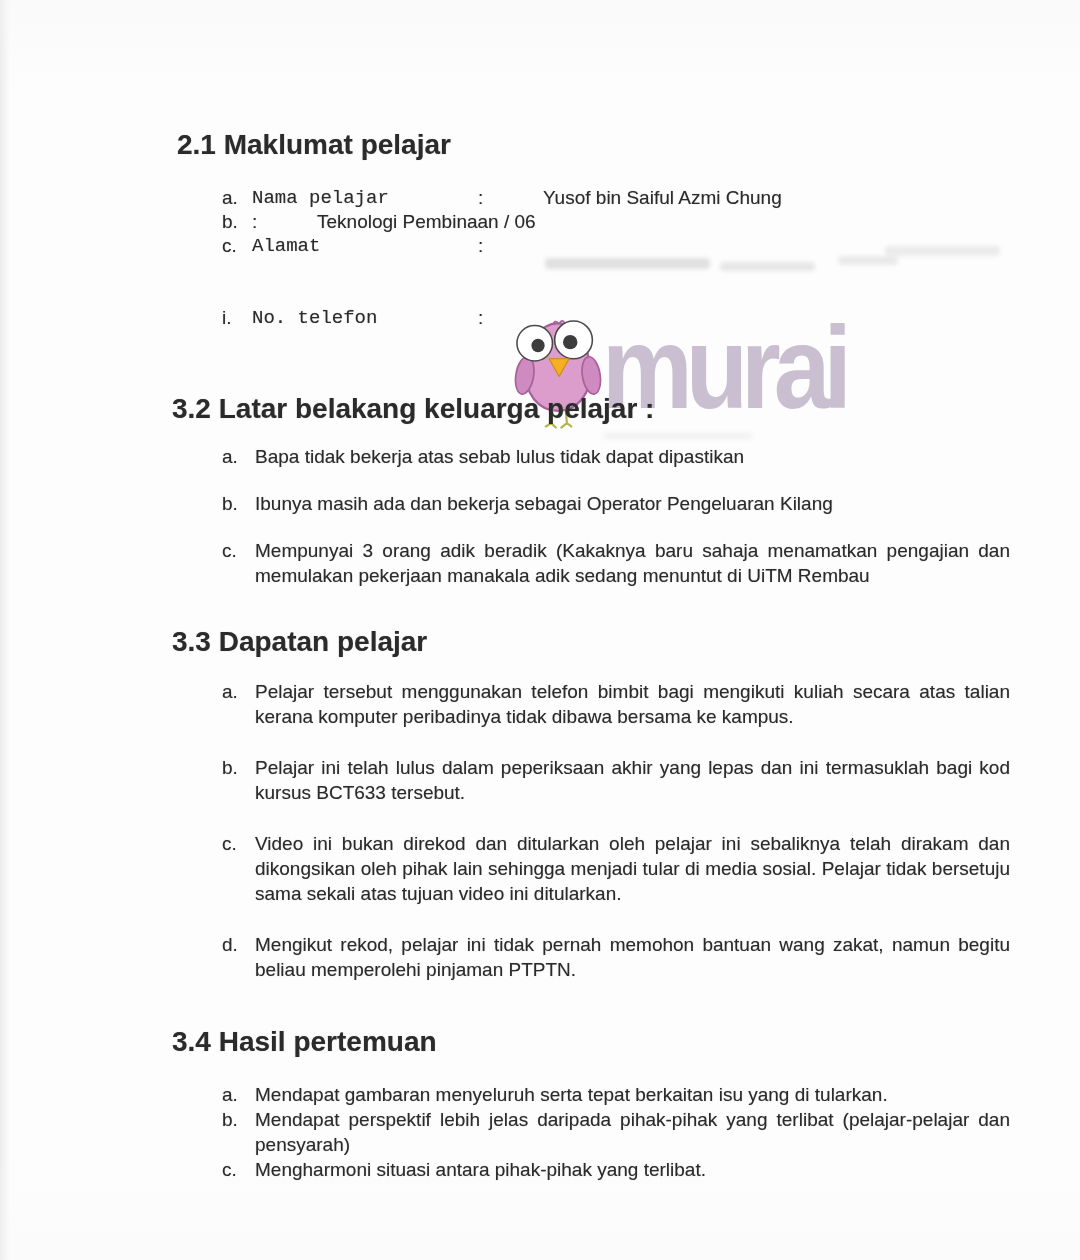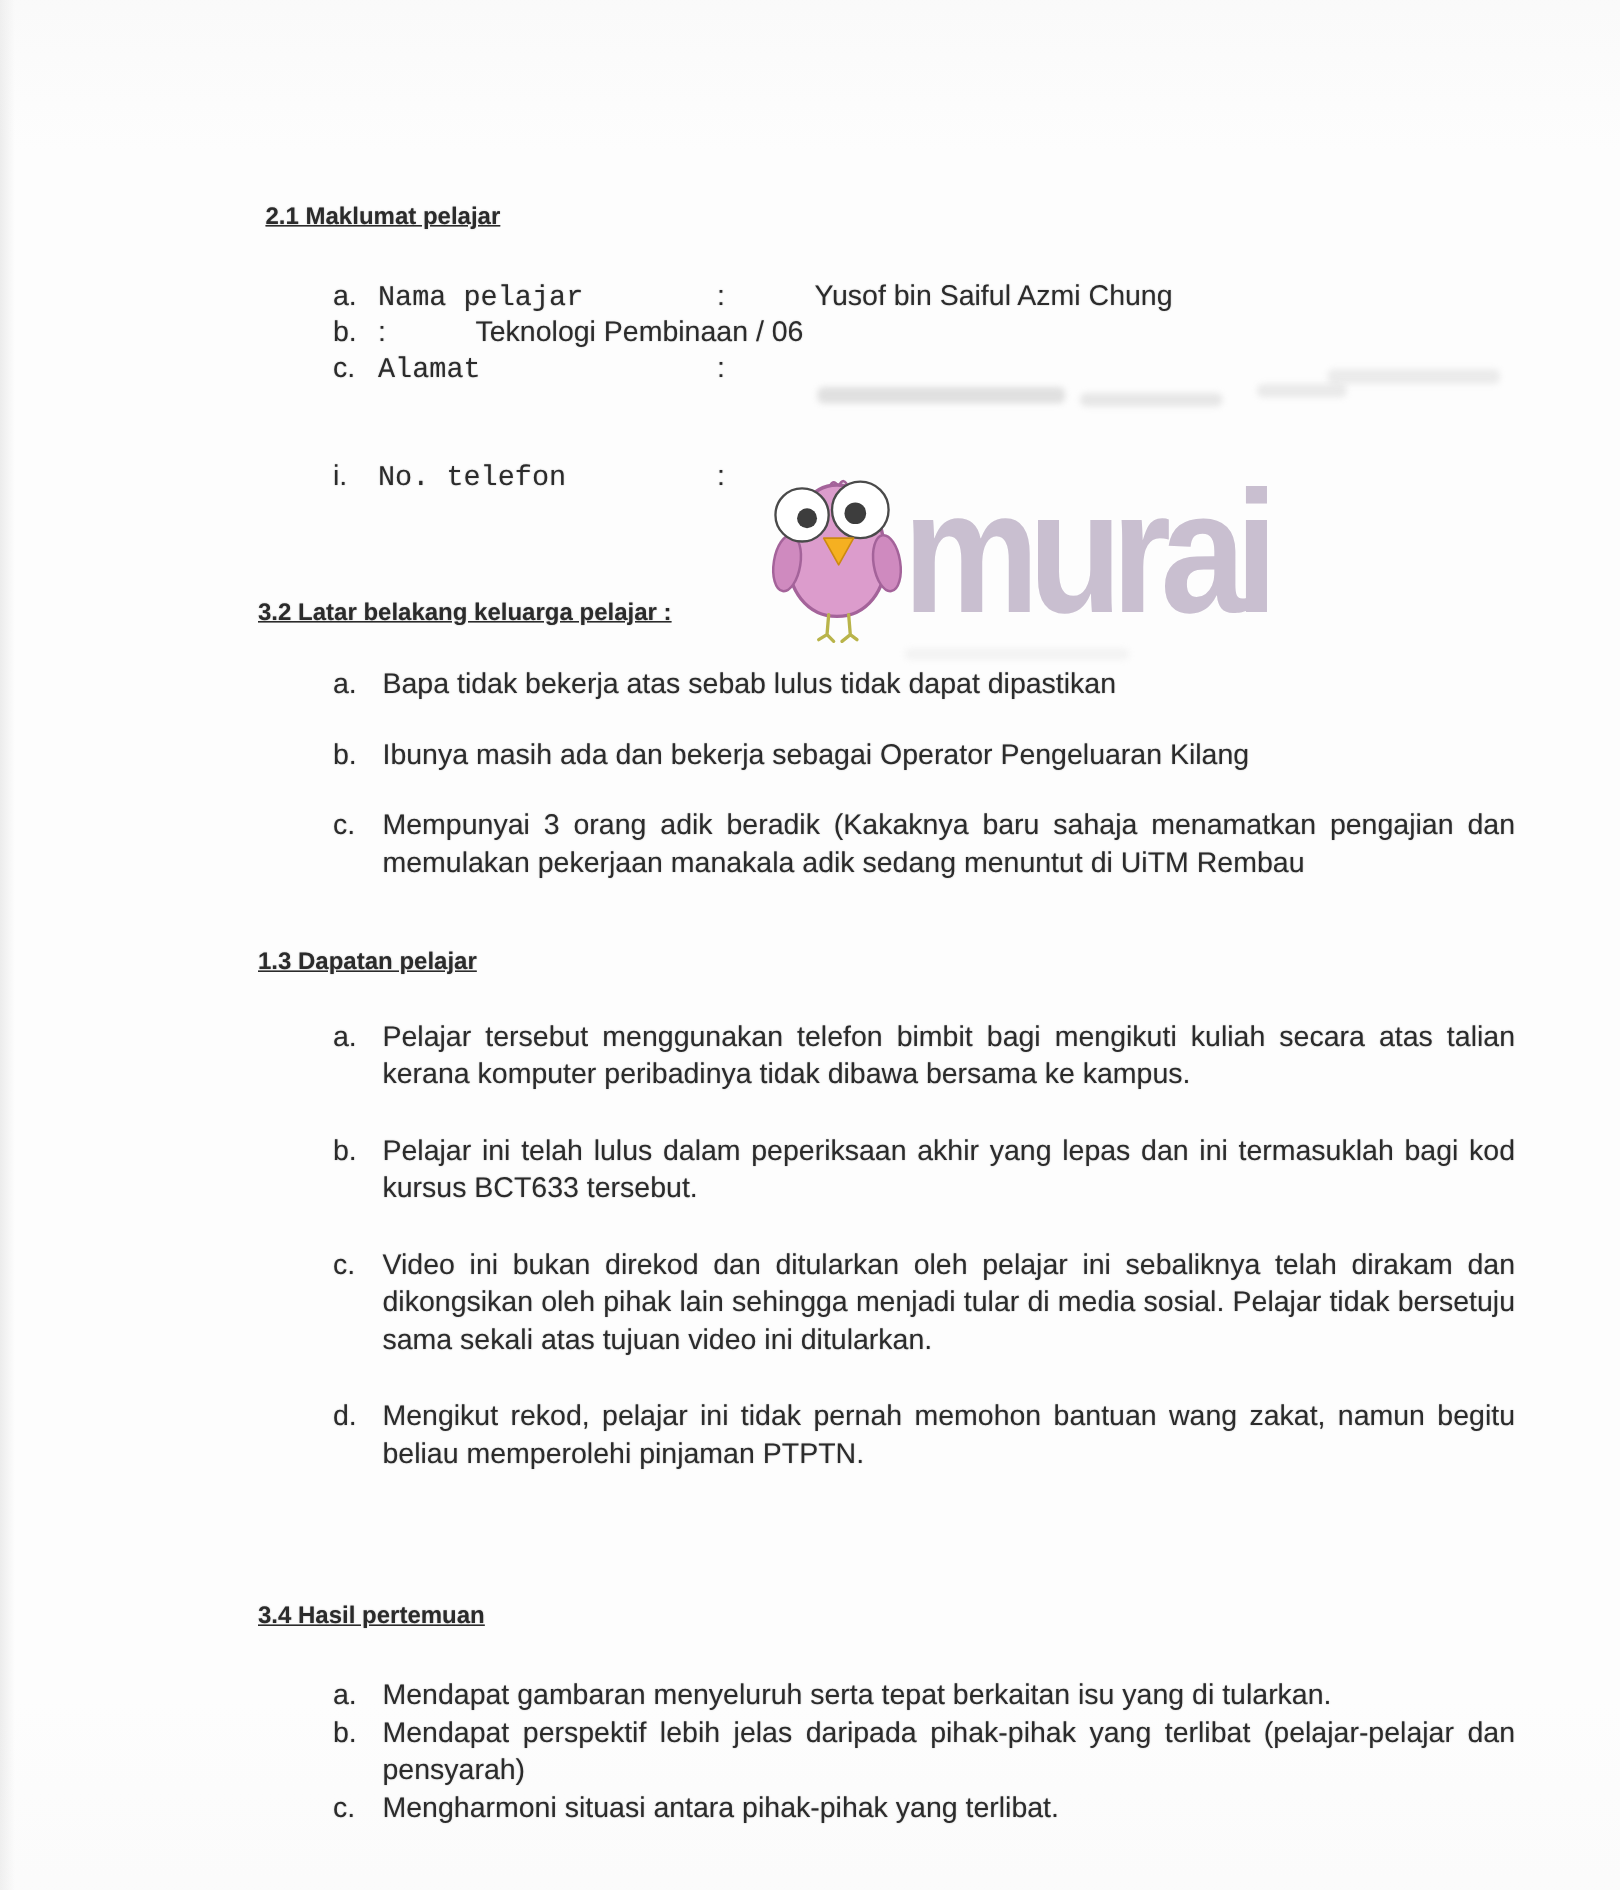--- a/index.html
+++ b/index.html
@@ -17,21 +17,21 @@
     background:linear-gradient(90deg,#ececec,#fdfdfd);
   }
   .photo-tint {
     position:absolute; inset:0; pointer-events:none;
     background:
       linear-gradient(180deg, rgba(244,244,244,.35) 0%, rgba(255,255,255,0) 8%, rgba(255,255,255,0) 90%, rgba(246,246,246,.3) 100%);
   }
   .doc-text { text-shadow:0 0 1px rgba(70,70,70,.45); }
 
   section { position:absolute; z-index:3; }
-  .heading { font-weight:700; font-size:16px; line-height:26px; white-space:nowrap;text-decoration:underline; }
+  .heading { font-weight:700; font-size:28px; line-height:26px; white-space:nowrap; }
 
   
   #sec-info { left:177px; top:132px; width:880px; }
   #sec-info .fields { margin-top:28px; }
   .field-row { display:flex; font-size:19px; line-height:24px; }
   .f-marker { width:30px; margin-left:45px; flex:none; }
   .f-label  { width:226px; flex:none;font-family:Liberation Mono, monospace; }
   .f-colon  { width:65px; flex:none; }
   .f-value  { flex:1; position:relative; }
   .row-telefon { margin-top:48px; }
@@ -43,21 +43,21 @@
   .li-text { width:755px; text-align:justify; }
 
   #sec-32 { left:172px; top:396px; }
   #sec-32 .items { margin-top:22px; margin-left:50px; }
   #sec-32 .li { margin-bottom:22px; }
 
   #sec-33 { left:172px; top:629px; }
   #sec-33 .items { margin-top:24px; margin-left:50px; }
   #sec-33 .li { margin-bottom:26px; }
 
-  #sec-34 { left:172px; top:1065px; }
+  #sec-34 { left:172px; top:1029px; }
   #sec-34 .items { margin-top:27px; margin-left:50px; }
   #sec-34 .li { margin-bottom:0; }
 
   
   #watermark { position:absolute; left:498px; top:296px; width:430px; height:150px; z-index:2; }
   #watermark svg { position:absolute; left:4px; top:14px; width:112px; height:122px; }
   .brand-text {
     position:absolute; left:104px; top:14px;
     font-size:116px; font-weight:700; letter-spacing:-8px; line-height:1;
     color:#c9bfd0;
@@ -146,21 +146,21 @@
       <span class="li-text">Ibunya masih ada dan bekerja sebagai Operator Pengeluaran Kilang</span>
     </div>
     <div class="li">
       <span class="li-marker">c.</span>
       <span class="li-text">Mempunyai 3 orang adik beradik (Kakaknya baru sahaja menamatkan pengajian dan memulakan pekerjaan manakala adik sedang menuntut di UiTM Rembau</span>
     </div>
   </div>
 </section>
 
 <section id="sec-33" class="doc-text">
-  <div class="heading">1.3 Dapatan pelajar</div>
+  <div class="heading">3.3 Dapatan pelajar</div>
   <div class="items">
     <div class="li">
       <span class="li-marker">a.</span>
       <span class="li-text">Pelajar tersebut menggunakan telefon bimbit bagi mengikuti kuliah secara atas talian kerana komputer peribadinya tidak dibawa bersama ke kampus.</span>
     </div>
     <div class="li">
       <span class="li-marker">b.</span>
       <span class="li-text">Pelajar ini telah lulus dalam peperiksaan akhir yang lepas dan ini termasuklah bagi kod kursus BCT633 tersebut.</span>
     </div>
     <div class="li">

